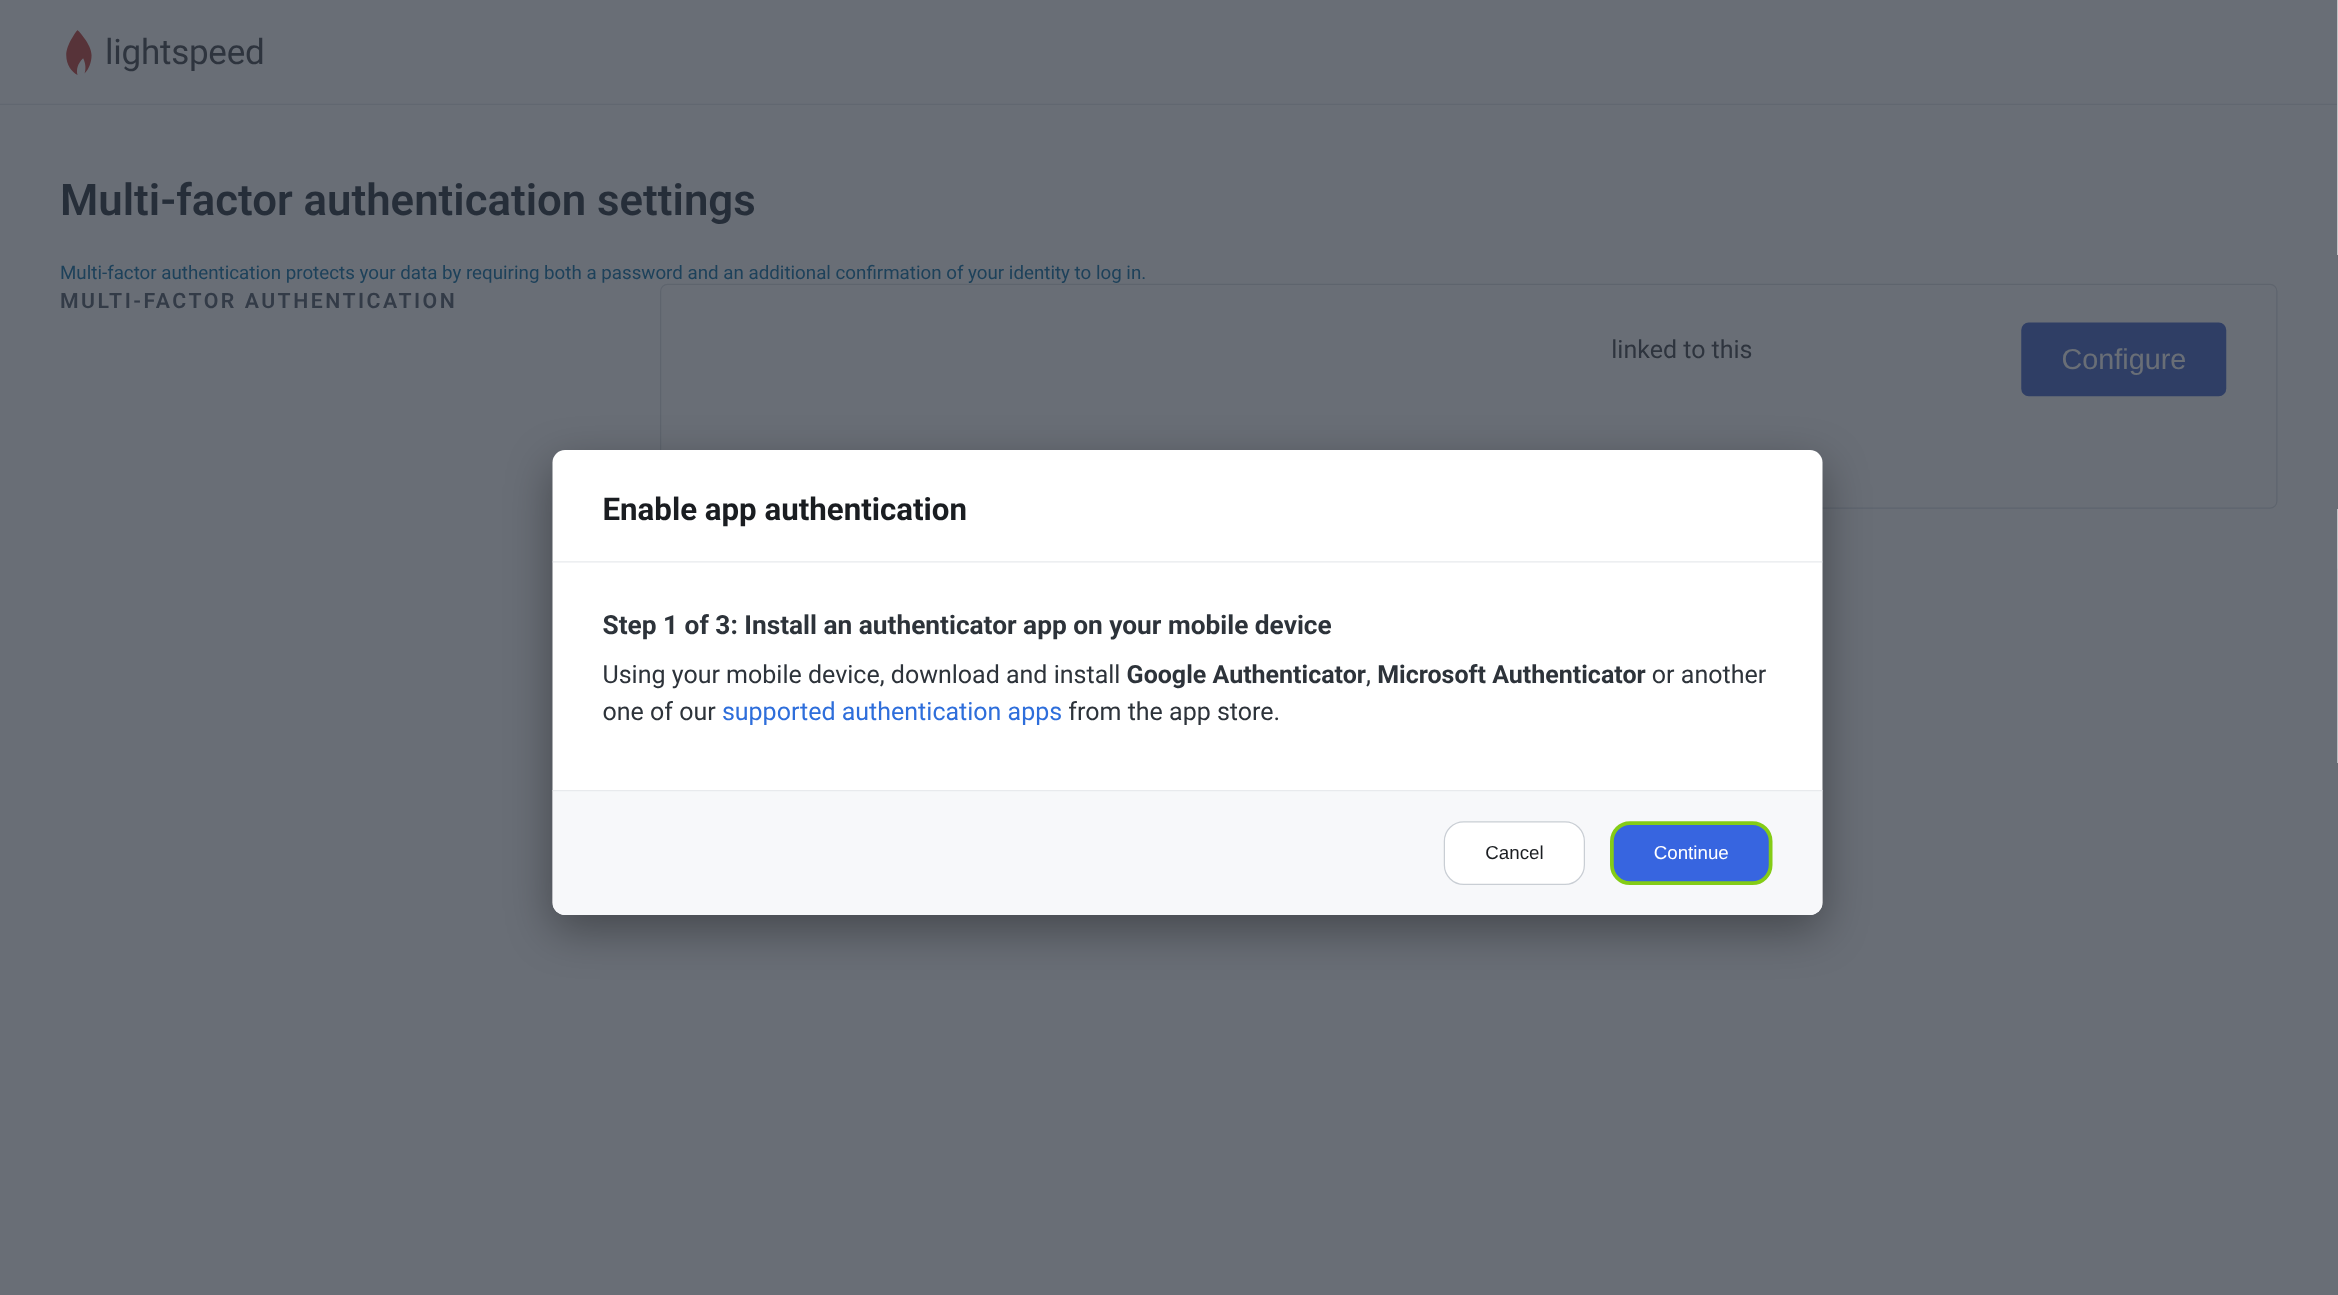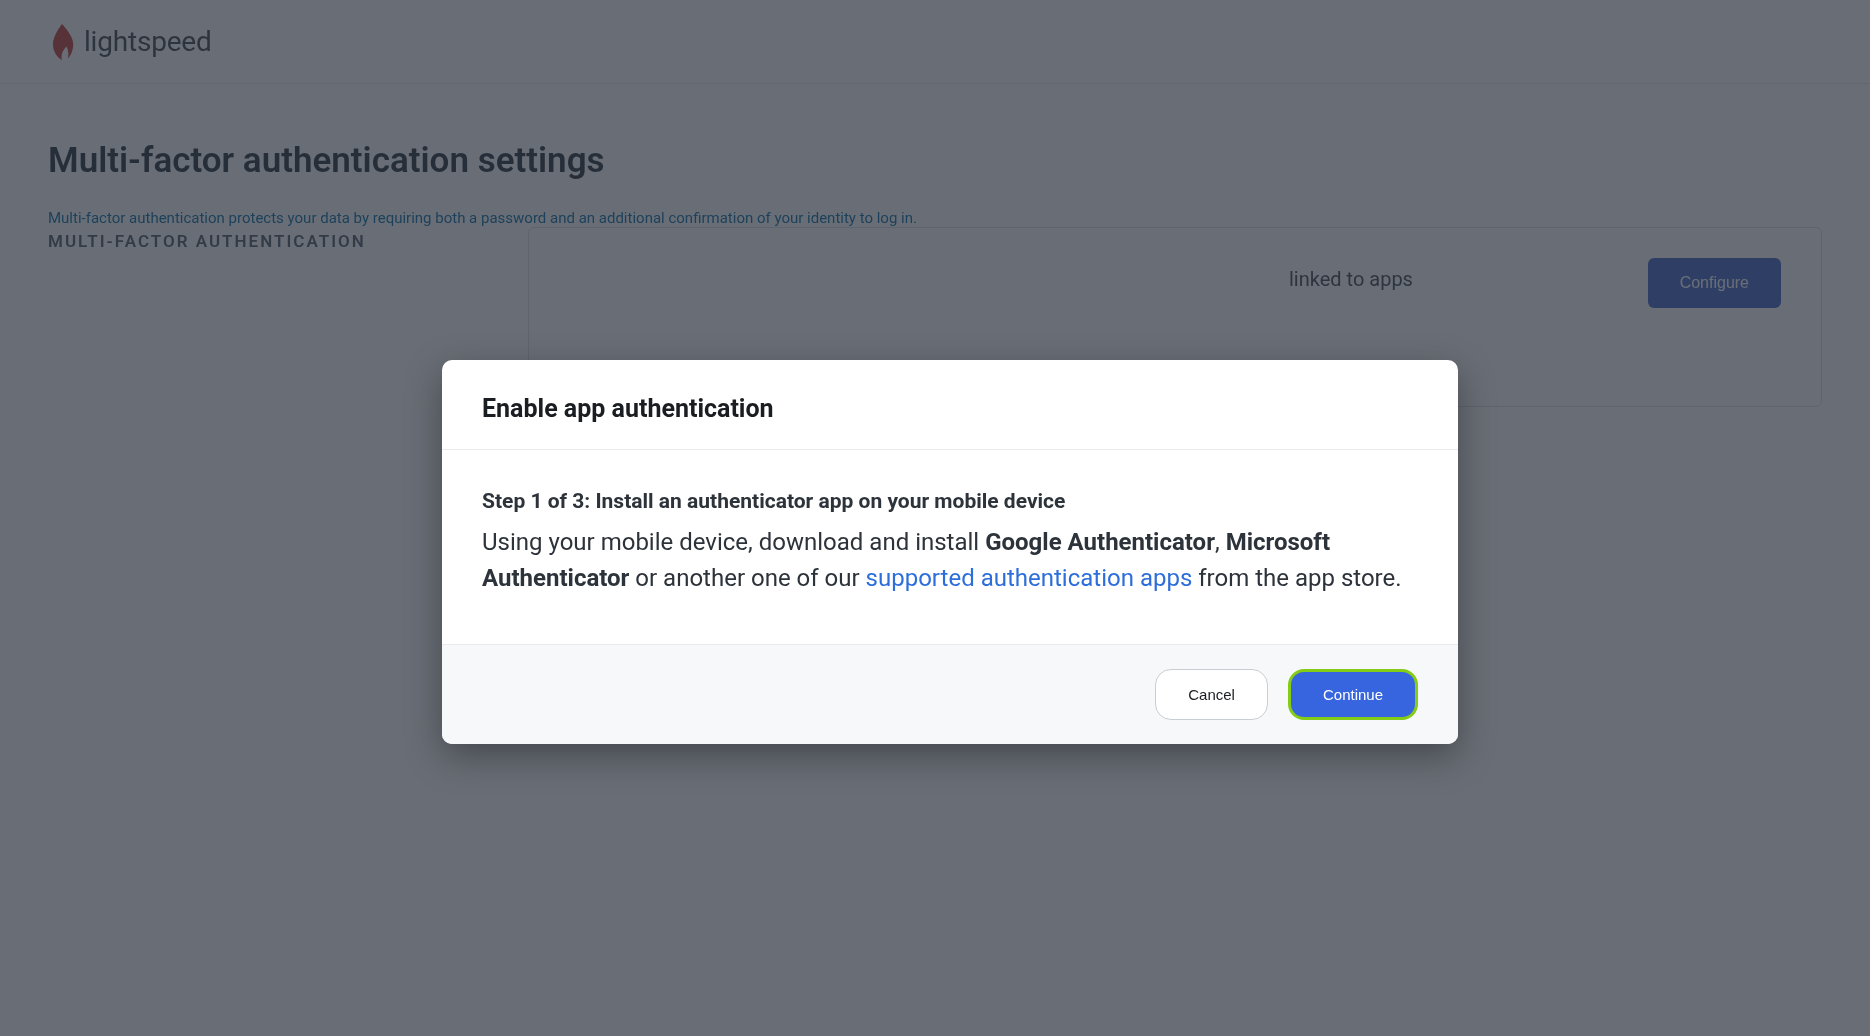--- a/index.html
+++ b/index.html
@@ -59,21 +59,21 @@
     max-width: 900px;
     line-height: 1.5;
   }
   .configure-btn {
     position: absolute;
     top: 30px;
     right: 40px;
     background: #3c5fc7;
     color: #fff;
     border: none;
-    font-size: 16px;
+    font-size: 23px;
     font-weight: 500;
     padding: 16px 32px;
     border-radius: 6px;
     cursor: pointer;
   }
 
   .overlay {
     position: absolute;
     inset: 0;
     background: rgba(41,48,60,0.7);
@@ -102,21 +102,21 @@
   }
   .modal-body {
     padding: 36px 40px 48px 40px;
     font-size: 21px;
     color: #2d333a;
     line-height: 1.5;
   }
   .login-line { margin-bottom: 48px; }
   .login-user { font-weight: 700; }
   .step-heading { font-weight: 700; font-size: 21px; margin-bottom: 6px; }
-  .step-text { font-size: 24px; color: #2d333a; }
+  .step-text { font-size: 20px; color: #2d333a; }
   .bold { font-weight: 700; }
   .link { color: #2e6edb; cursor: pointer; }
   .modal-footer {
     background: #f7f8fa;
     border-top: 1px solid #e8eaed;
     padding: 24px 40px;
     display: flex;
     justify-content: flex-end;
     gap: 20px;
   }
@@ -157,21 +157,21 @@
 
   <div class="content">
     <h1 class="page-title">Multi-factor authentication settings</h1>
     <p class="page-description">Multi-factor authentication protects your data by requiring both a password and an additional confirmation of your identity to log in.</p>
 
     <div class="settings-row">
       <div class="settings-label">MULTI-FACTOR AUTHENTICATION</div>
       <div class="settings-card">
         <button class="configure-btn">Configure</button>
         <div class="settings-card-text">
-          <span style="display:block; margin-left: 720px;">linked to apps</span>
+          <span style="display:block; margin-left: 720px;">linked to this</span>
         </div>
       </div>
     </div>
   </div>
 
   <div class="overlay">
     <div class="modal">
       <div class="modal-header">
         <div class="modal-title">Enable app authentication</div>
       </div>

